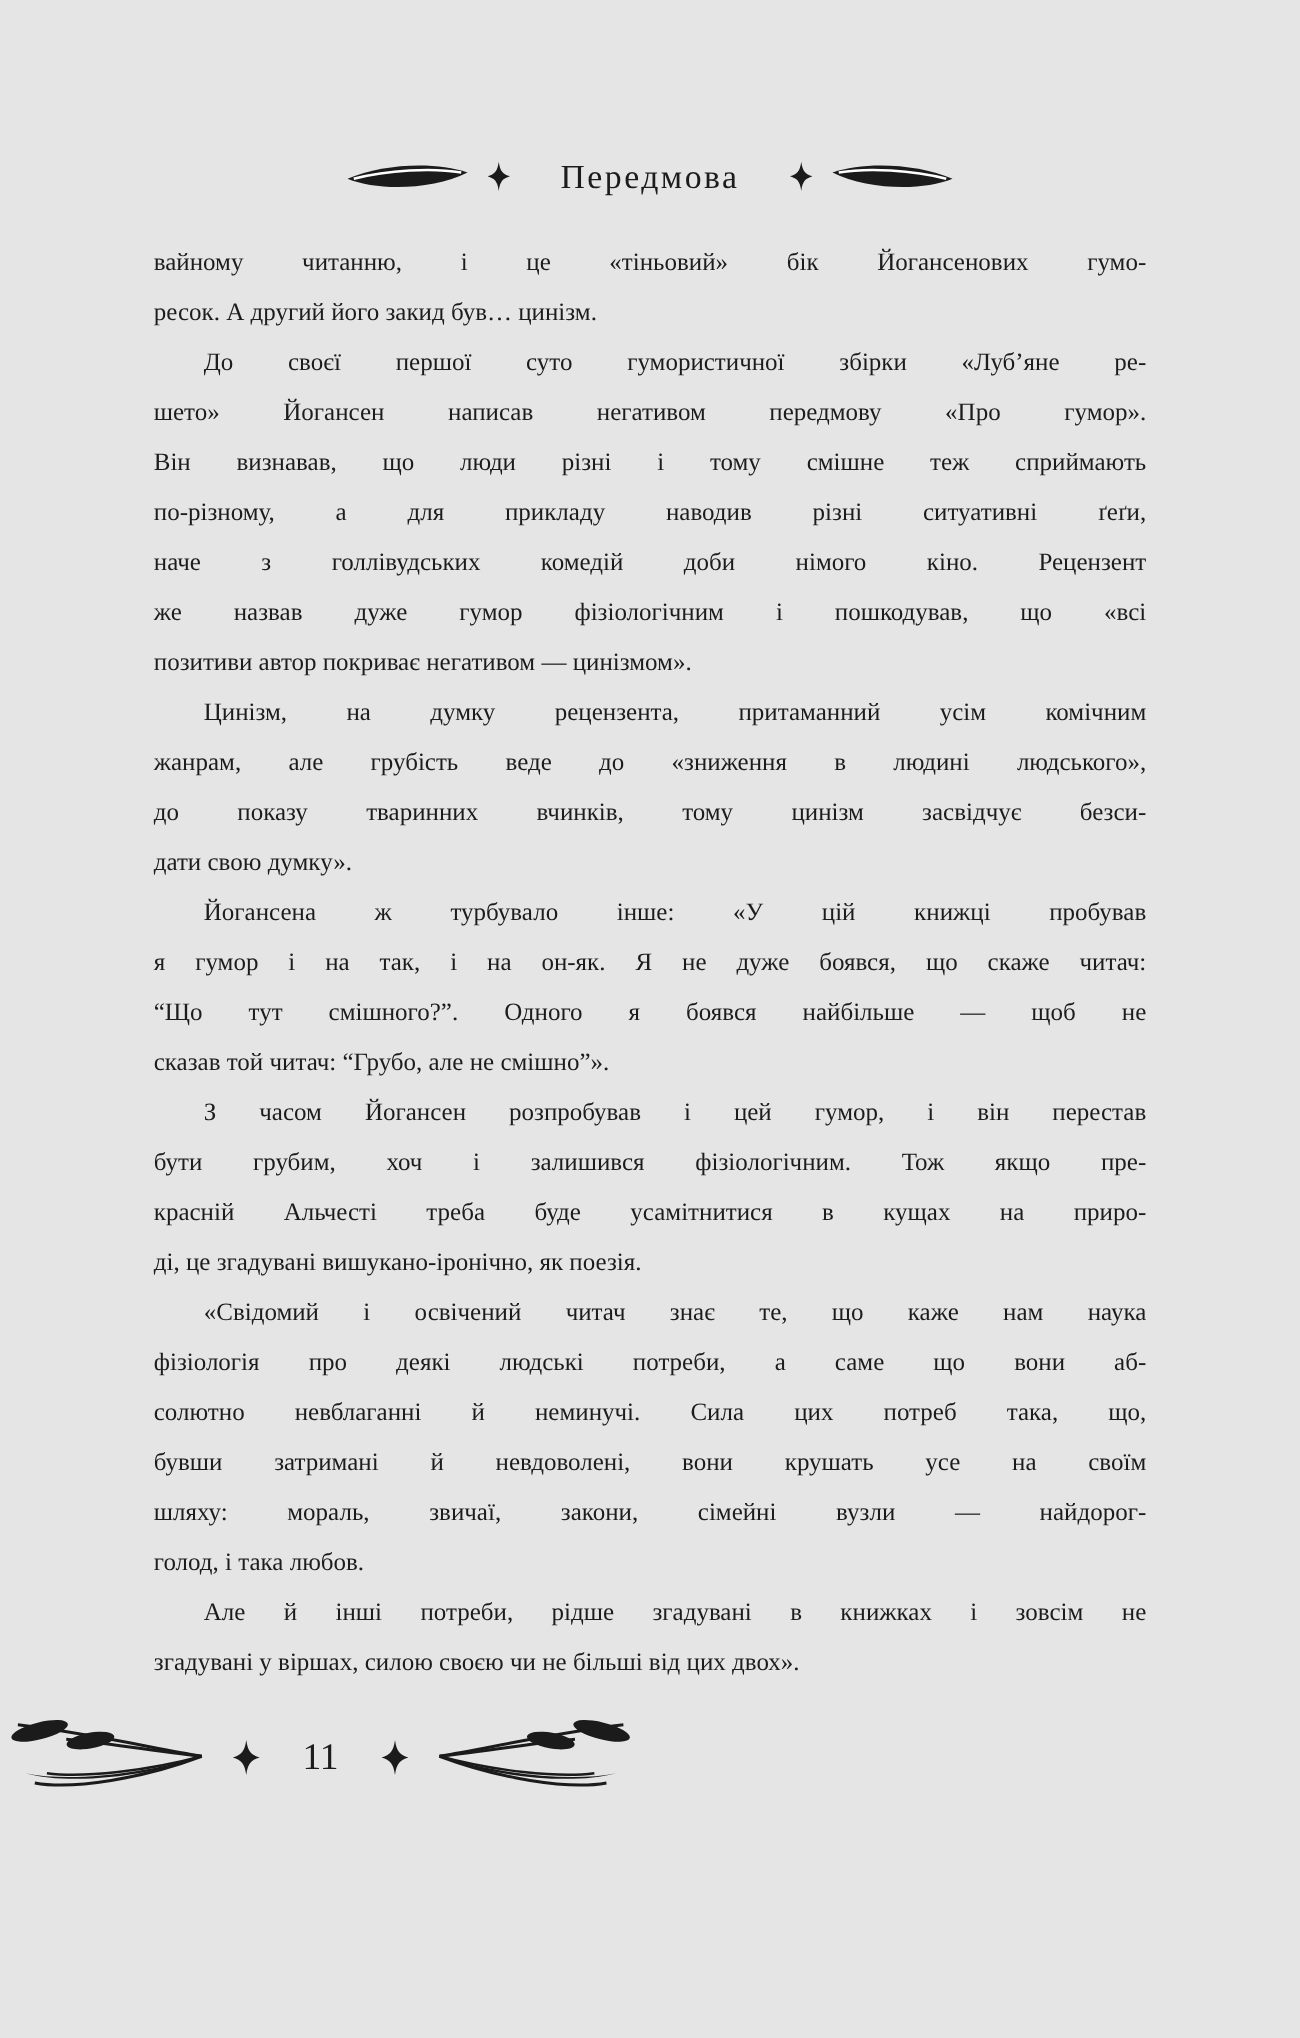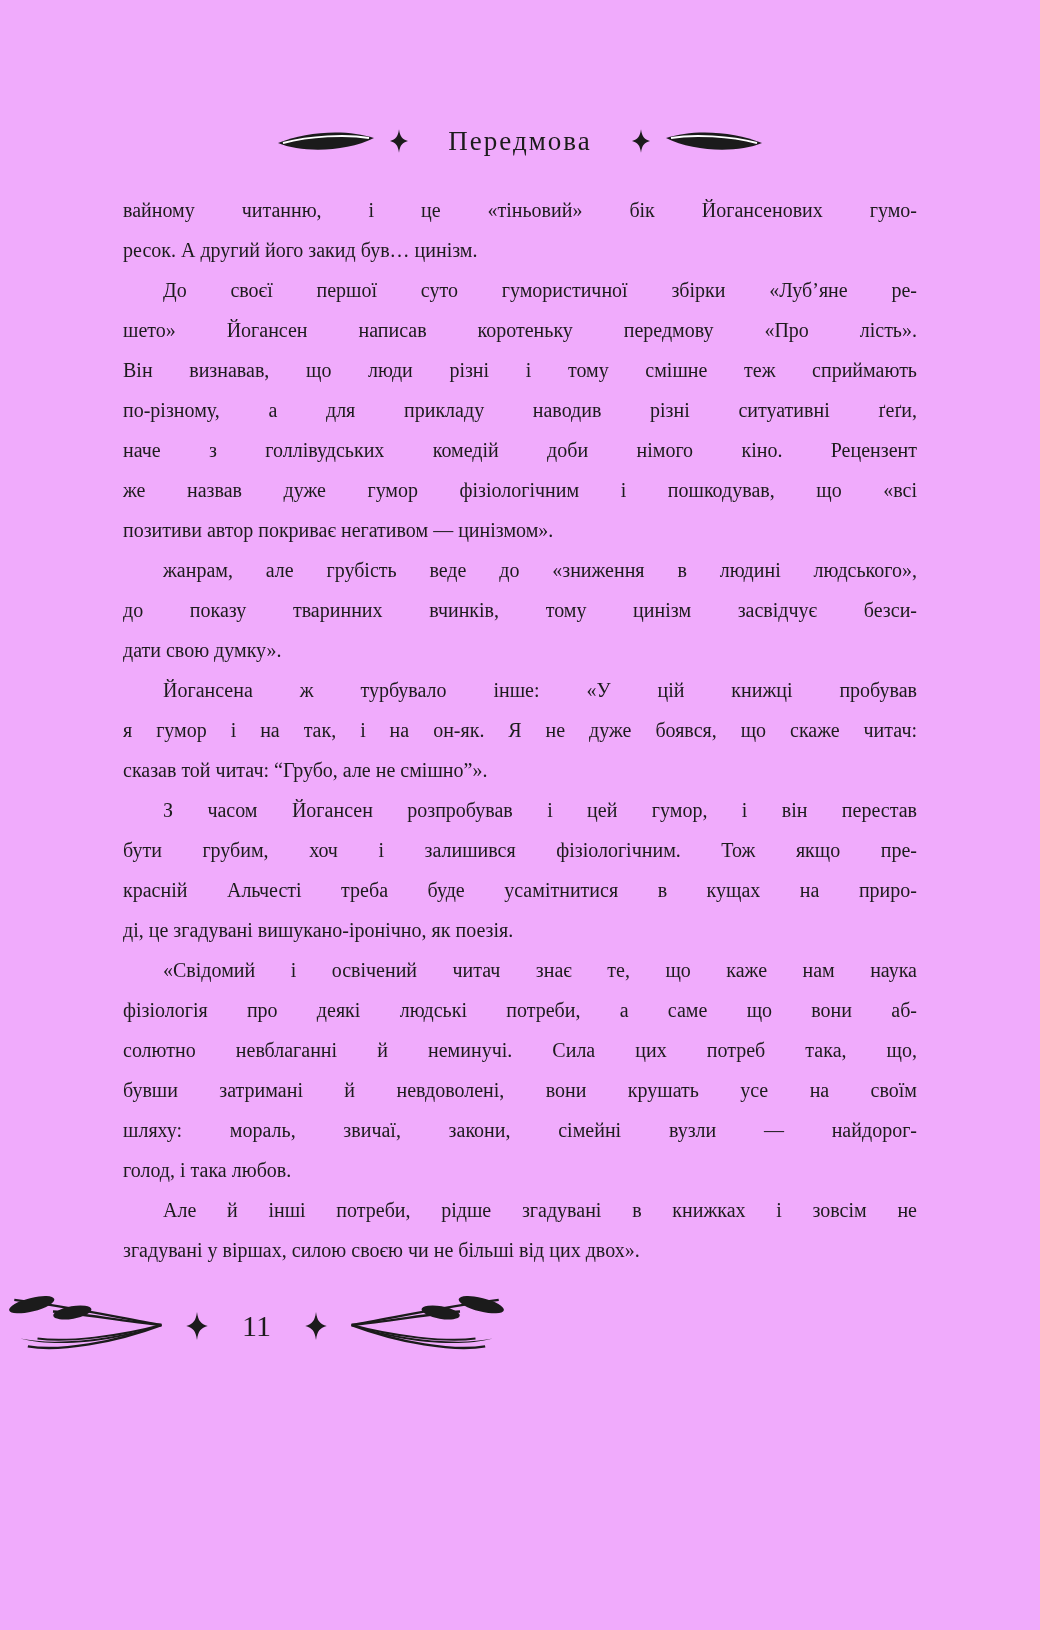--- a/index.html
+++ b/index.html
@@ -11,21 +11,21 @@
     width: 1040px;
     height: 1630px;
     position: relative;
     overflow: hidden;
     font-family: "Liberation Serif", "DejaVu Serif", serif;
     color: #1c1c1c;
   }
   .page {
     width: 1040px;
     height: 1630px;
-    background: #f0abfc;
+    background: #e5e5e5;
   }
   
   .chapter-header {
     padding-top: 118px;
     height: 46px;
     display: flex;
     align-items: center;
     justify-content: center;
     gap: 14px;
   }
@@ -108,35 +108,37 @@
     </span>
   </header>
 
   <main class="text-block" id="text-block">
       <p class="para">
         <span class="line">вайному читанню, і це «тіньовий» бік Йогансенових гумо-</span>
         <span class="line last">ресок. А другий його закид був… цинізм.</span>
       </p>
       <p class="para indent">
         <span class="line">До своєї першої суто гумористичної збірки «Луб’яне ре-</span>
-        <span class="line">шето» Йогансен написав коротеньку передмову «Про лість».</span>
+        <span class="line">шето» Йогансен написав негативом передмову «Про гумор».</span>
         <span class="line">Він визнавав, що люди різні і тому смішне теж сприймають</span>
         <span class="line">по-різному, а для прикладу наводив різні ситуативні ґеґи,</span>
         <span class="line">наче з голлівудських комедій доби німого кіно. Рецензент</span>
         <span class="line">же назвав дуже гумор фізіологічним і пошкодував, що «всі</span>
         <span class="line last">позитиви автор покриває негативом — цинізмом».</span>
       </p>
       <p class="para indent">
+        <span class="line">Цинізм, на думку рецензента, притаманний усім комічним</span>
         <span class="line">жанрам, але грубість веде до «зниження в людині людського»,</span>
         <span class="line">до показу тваринних вчинків, тому цинізм засвідчує безси-</span>
         <span class="line last">дати свою думку».</span>
       </p>
       <p class="para indent">
         <span class="line">Йогансена ж турбувало інше: «У цій книжці пробував</span>
         <span class="line">я гумор і на так, і на он-як. Я не дуже боявся, що скаже читач:</span>
+        <span class="line">“Що тут смішного?”. Одного я боявся найбільше — щоб не</span>
         <span class="line last">сказав той читач: “Грубо, але не смішно”».</span>
       </p>
       <p class="para indent">
         <span class="line">З часом Йогансен розпробував і цей гумор, і він перестав</span>
         <span class="line">бути грубим, хоч і залишився фізіологічним. Тож якщо пре-</span>
         <span class="line">красній Альчесті треба буде усамітнитися в кущах на приро-</span>
         <span class="line last">ді, це згадувані вишукано-іронічно, як поезія.</span>
       </p>
       <p class="para indent">
         <span class="line">«Свідомий і освічений читач знає те, що каже нам наука</span>

